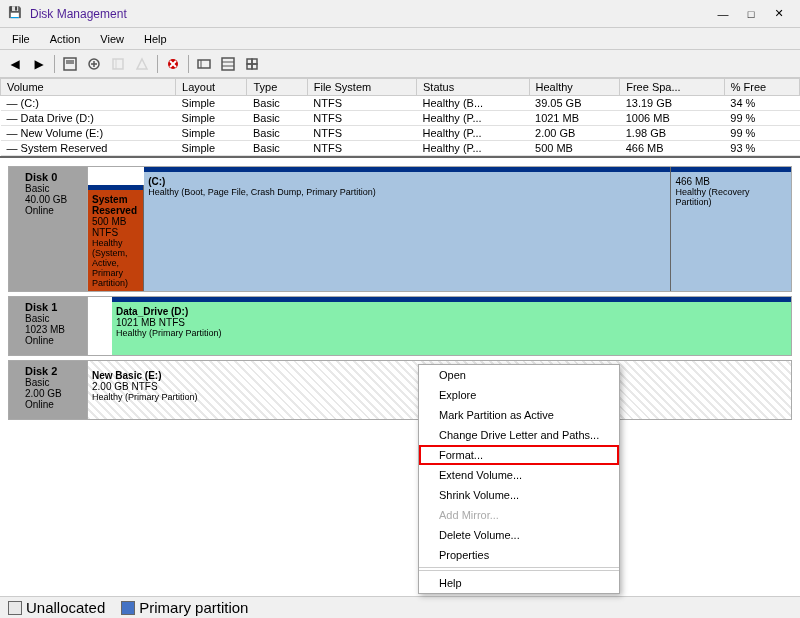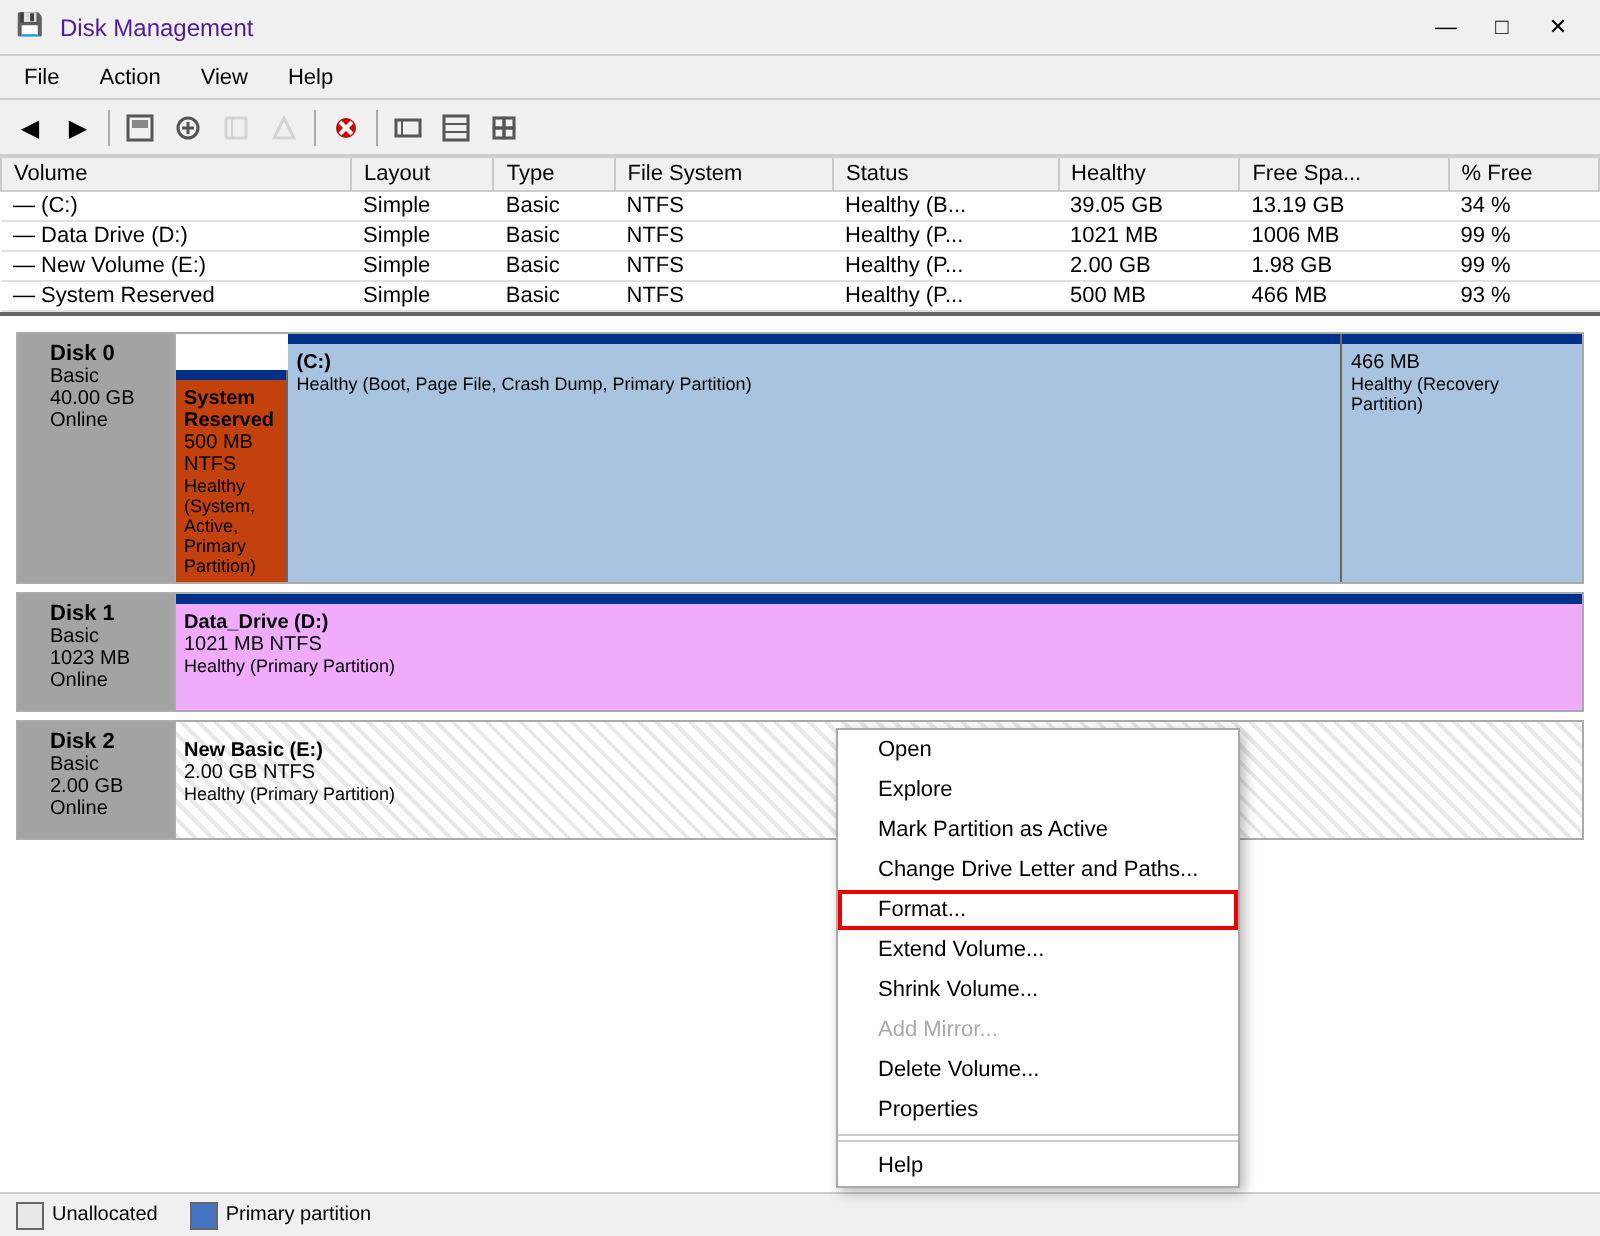--- a/index.html
+++ b/index.html
@@ -206,21 +206,21 @@
       gap: 16px;
       position: absolute;
       bottom: 0;
       left: 0;
       right: 0;
     }
     .legend-item {
       display: flex;
       align-items: center;
       gap: 4px;
-      font-size: 10px;
+      font-size: 15px;
     }
     .legend-box {
       width: 14px;
       height: 14px;
       border: 1px solid #666;
     }
 
     
     .context-menu {
       position: absolute;
@@ -418,21 +418,21 @@
         </div>
       </div>
       <div class="disk-row">
         <div class="disk-label">
     <span class="disk-name">Disk 1</span>
     <span class="disk-type">Basic</span>
     <span class="disk-size">1023 MB</span>
     <span class="disk-status">Online</span>
   </div>
         <div class="disk-partitions">
-          <div class="partition blue-header" style="width: 100%; background: #f0abfc;">
+          <div class="partition blue-header" style="width: 100%; background: #86efac; margin-left: 24px;">
       <span class="part-name">Data_Drive (D:)</span>
       <span class="part-size">1021 MB NTFS</span>
       <span class="part-status">Healthy (Primary Partition)</span>
     </div>
         </div>
       </div>
       <div class="disk-row">
         <div class="disk-label">
     <span class="disk-name">Disk 2</span>
     <span class="disk-type">Basic</span>

